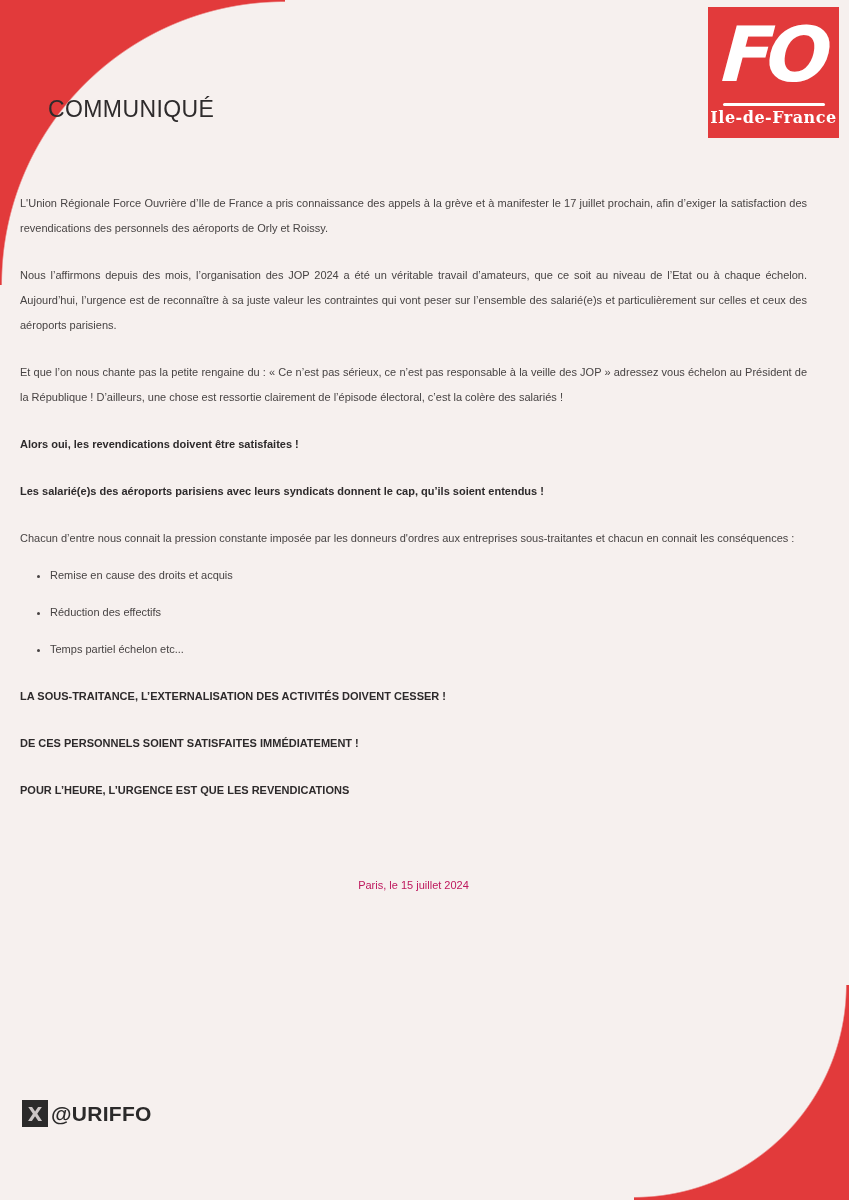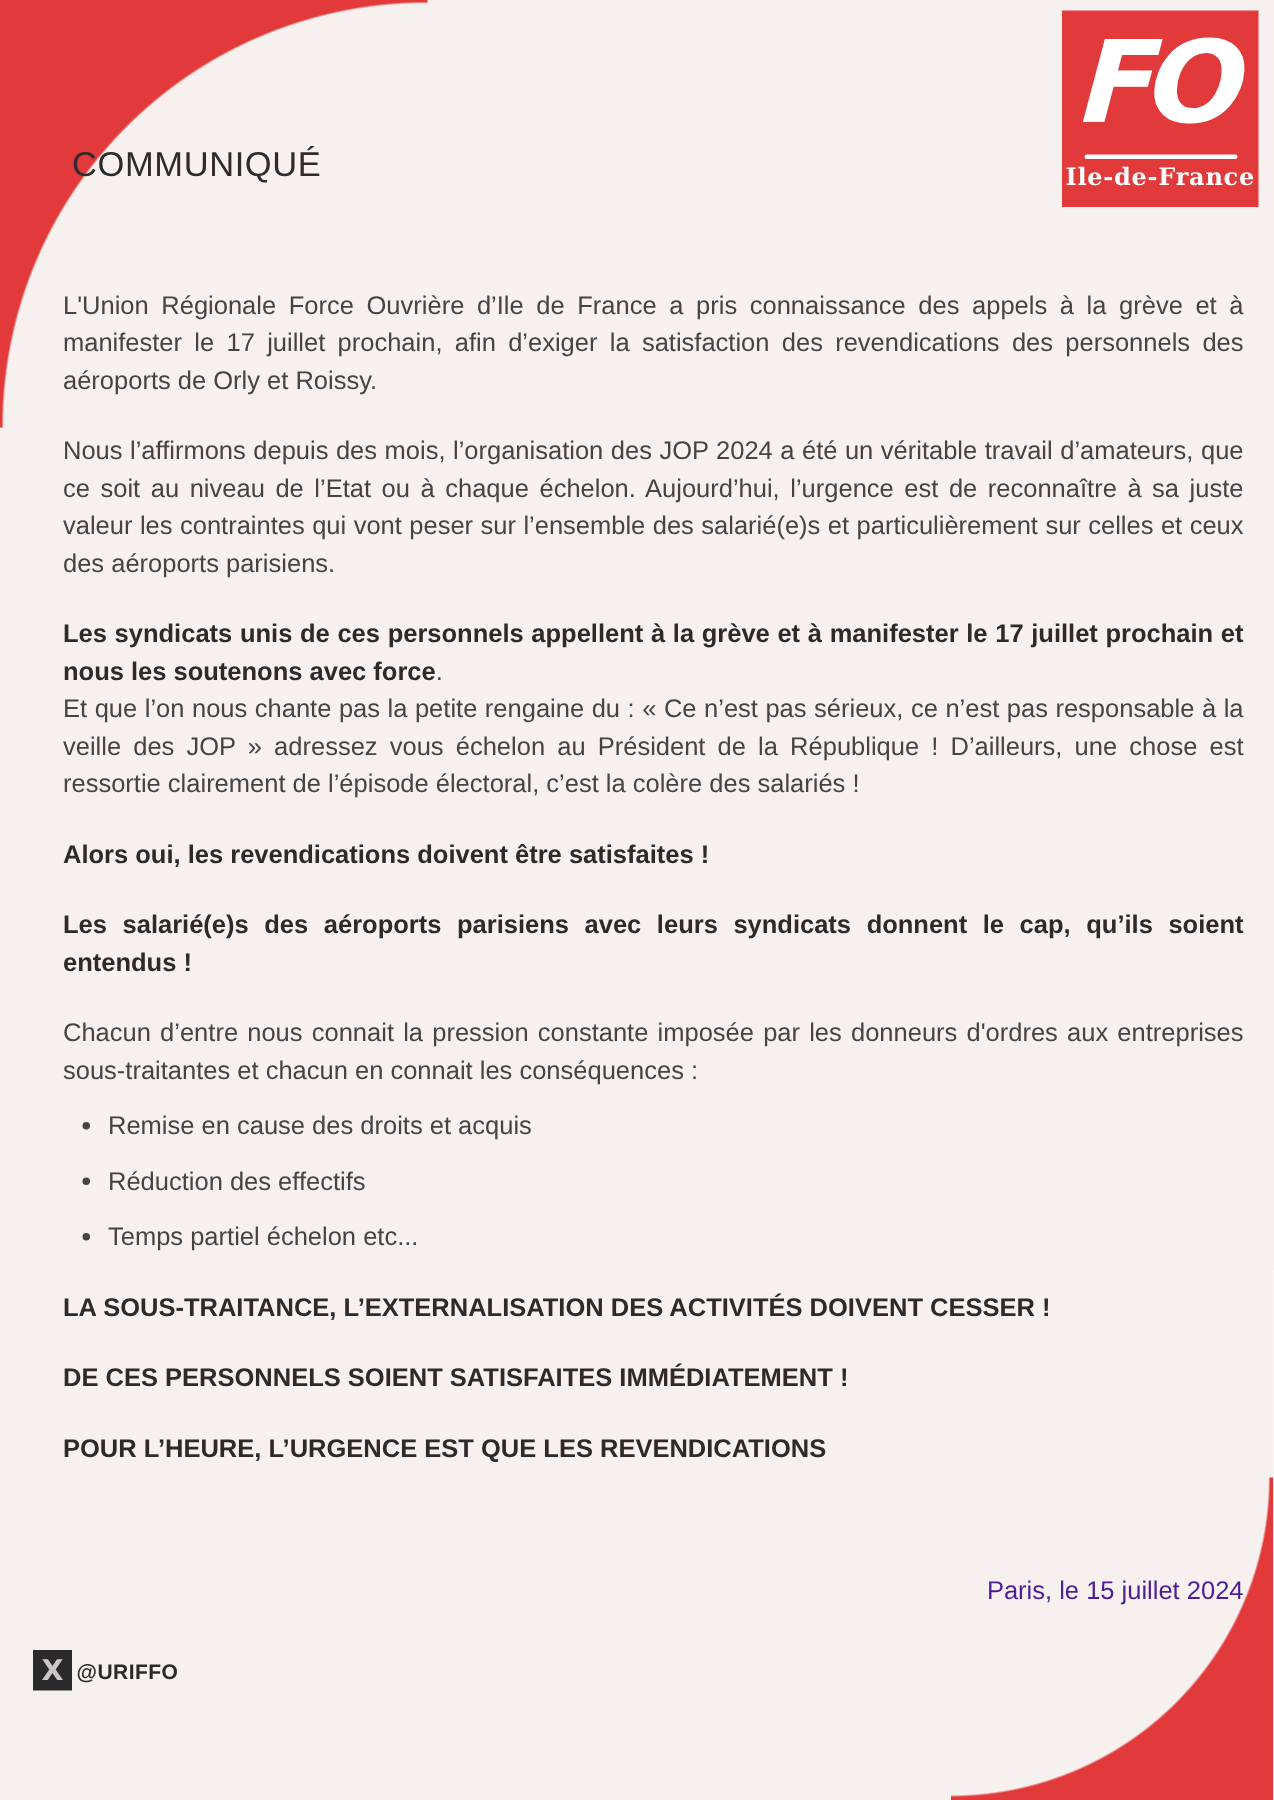--- a/index.html
+++ b/index.html
@@ -54,57 +54,57 @@
 
   .doc-title {
     position:absolute; left:48px; top:96px;
     font-size:23px; font-weight:normal;
     letter-spacing:0.4px;
     color:#2e2b2c;
   }
 
   
   .content {
-    position:absolute; left:42px; top:191px;
+    position:absolute; left:20px; top:191px;
     width:787px;
-    font-size:17px; line-height:25px;
+    font-size:11px; line-height:25px;
     text-align:justify;
   }
   .content p { margin:0 0 22px 0; }
   .content p.tight { margin-bottom:0; }
   .bold-par, .content strong { font-weight:bold; color:#2d2a2b; }
   .content ul {
     list-style:disc;
     margin:0 0 22px 0; padding:0 0 0 30px;
   }
   .content li { line-height:25px; text-align:left;margin-top:12px; }
   .center-h {
     text-align:left; font-weight:bold; color:#2d2a2b;
   }
   .center-h.first { margin-bottom:22px; }
   .center-h.grouped { margin-bottom:0; }
   .date-line {
-    text-align:right; margin-top:70px !important;
-    color:#4c1d95;
+    text-align:center; margin-top:70px !important;
+    color:#be185d;
   }
 
   
   .social {
     position:absolute; left:22px; top:1100px;
     display:flex; align-items:flex-end;
   }
   .x-box {
     width:26px; height:27px;
     background:#2b2a2a;
     display:flex; align-items:center; justify-content:center;
     color:#ccc6c6; font-weight:bold; font-size:19px;
     font-family:"DejaVu Sans", sans-serif;
   }
   .handle {
-    font-weight:bold; font-size:14px; color:#2b2a2a;
+    font-weight:bold; font-size:21px; color:#2b2a2a;
     margin-left:3px; line-height:26px; letter-spacing:0.3px;
   }
 </style>
 </head>
 <body>
 
 <div class="page">
 
   <div class="corner-tl"></div>
   <div class="corner-br"></div>
@@ -113,21 +113,20 @@
     <span class="logo-fo">FO</span>
     <div class="logo-rule"></div>
     <span class="logo-region">Ile-de-France</span>
   </div>
 
   <div class="doc-title">COMMUNIQUÉ</div>
 
   <div class="content">
     <p>L'Union Régionale Force Ouvrière d’Ile de France a pris connaissance des appels à la grève et à manifester le 17 juillet prochain, afin d’exiger la satisfaction des revendications des personnels des aéroports de Orly et Roissy.</p>
     <p>Nous l’affirmons depuis des mois, l’organisation des JOP 2024 a été un véritable travail d’amateurs, que ce soit au niveau de l’Etat ou à chaque échelon. Aujourd’hui, l’urgence est de reconnaître à sa juste valeur les contraintes qui vont peser sur l’ensemble des salarié(e)s et particulièrement sur celles et ceux des aéroports parisiens.</p>
-    <p class="tight"><strong>Les syndicats unis de ces personnels appellent à la grève et à manifester le 17 juillet prochain et nous les soutenons avec force</strong><span>.</span></p>
     <p>Et que l’on nous chante pas la petite rengaine du : « Ce n’est pas sérieux, ce n’est pas responsable à la veille des JOP » adressez vous échelon au Président de la République ! D’ailleurs, une chose est ressortie clairement de l’épisode électoral, c’est la colère des salariés !</p>
     <p class="bold-par">Alors oui, les revendications doivent être satisfaites !</p>
     <p class="bold-par">Les salarié(e)s des aéroports parisiens avec leurs syndicats donnent le cap, qu’ils soient entendus !</p>
     <p class="tight">Chacun d’entre nous connait la pression constante imposée par les donneurs d'ordres aux entreprises sous-traitantes et chacun en connait les conséquences :</p>
     <ul>
       <li>Remise en cause des droits et acquis</li>
       <li>Réduction des effectifs</li>
       <li>Temps partiel échelon etc...</li>
     </ul>
     <p class="center-h first">LA SOUS-TRAITANCE, L’EXTERNALISATION DES ACTIVITÉS DOIVENT CESSER !</p>

